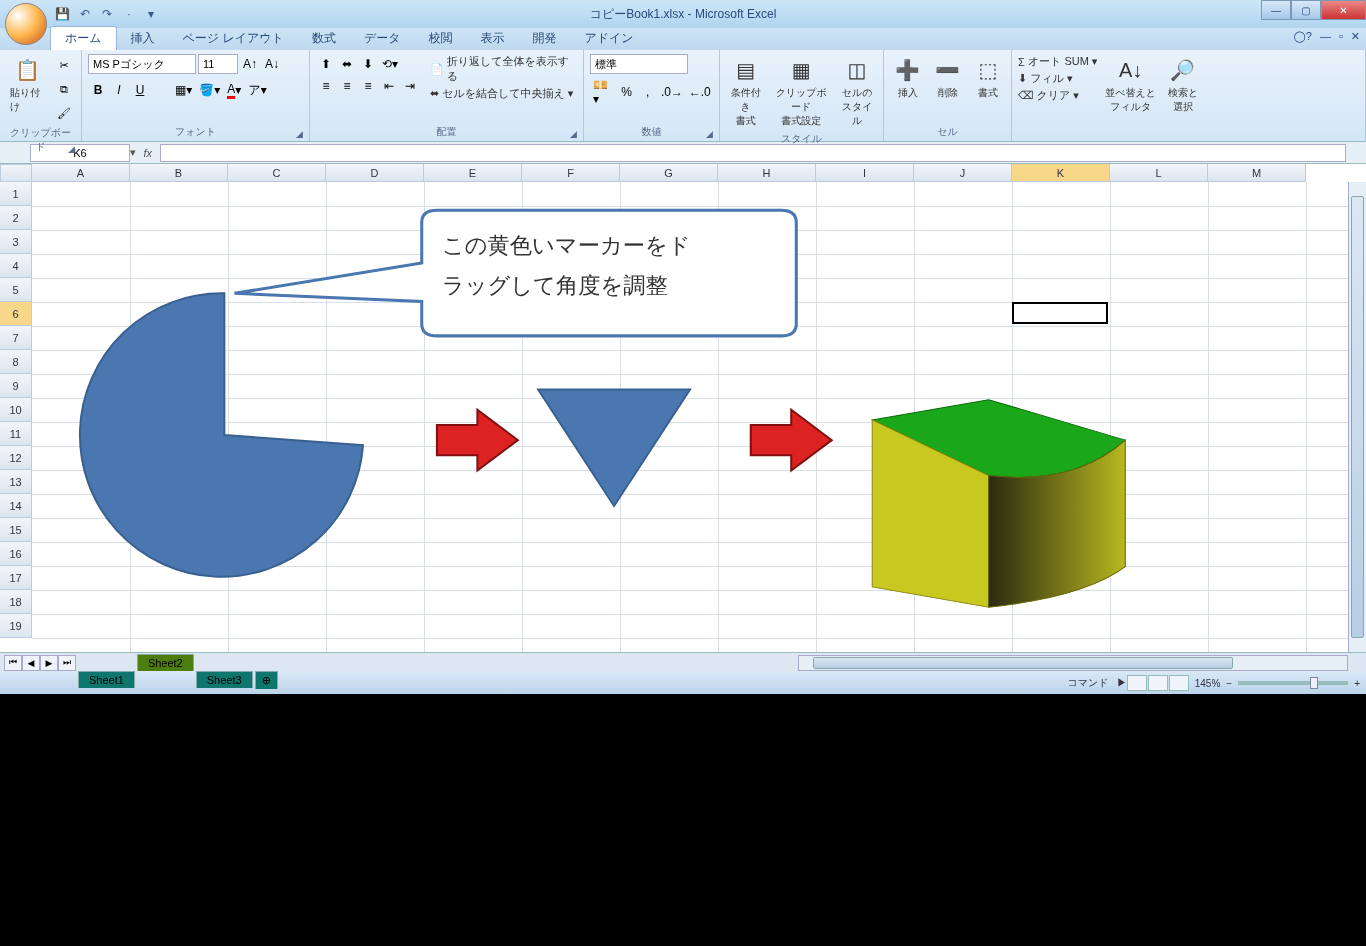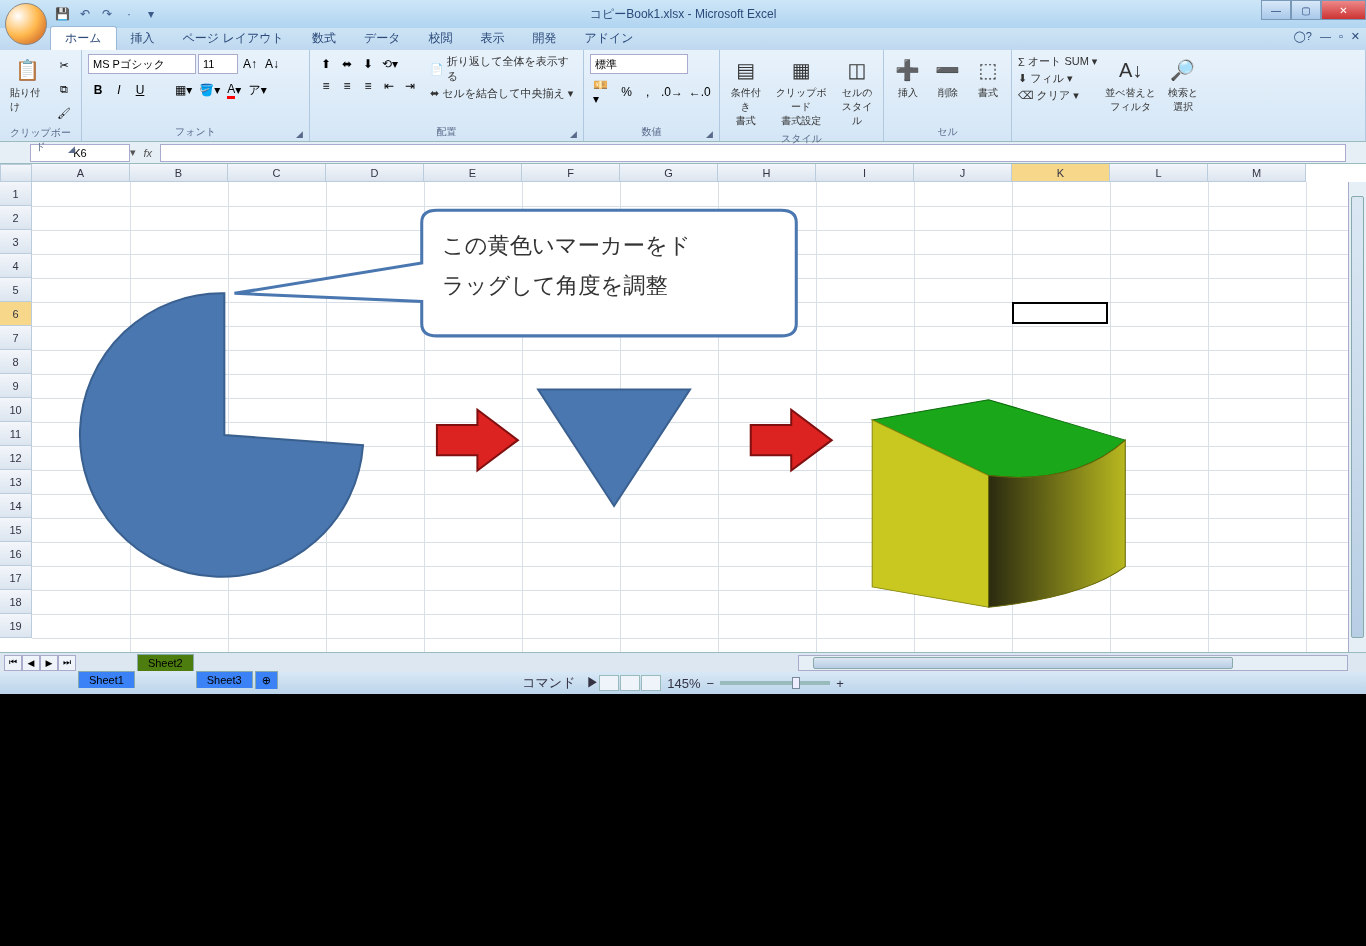--- a/index.html
+++ b/index.html
@@ -65,26 +65,26 @@
 .hline { position: absolute; left: 0; right: 0; height: 1px; background: #d8dfe6; }
 .sel-cell { position: absolute; border: 2px solid #000; background: #fff; }
 
 .shapes { position: absolute; inset: 0; pointer-events: none; }
 
 
 .sheet-tabs { height: 20px; background: #dce7f2; display: flex; align-items: center; border-top: 1px solid #9bb; position: relative; }
 .nav-btns { display: flex; margin-left: 4px; }
 .nav-btn { width: 18px; height: 16px; border: 1px solid #aac; background: #eef4fa; font-size: 9px; display: flex; align-items: center; justify-content: center; }
 .stab { padding: 2px 10px; background: #4d7c0f; border: 1px solid #8aa; border-bottom: none; font-size: 11px; margin-left: 2px; }
-.stab.inactive { background: #3b82f6; margin-top: 34px; }
+.stab.inactive { background: #0f766e; margin-top: 34px; }
 .hscroll { position: absolute; right: 18px; width: 550px; height: 16px; background: #e6eef6; border: 1px solid #aac; }
 .hscroll .thumb { position: absolute; left: 14px; width: 420px; top: 1px; bottom: 1px; background: linear-gradient(#dbe7f3,#b8cee4); border: 1px solid #8aa; border-radius: 2px; }
 
 
-.statusbar { height: 22px; background: linear-gradient(#d8e8f6, #bcd4ea); display: flex; align-items: center; font-size: 13px; color: #334; padding: 0 6px; justify-content: center; }
+.statusbar { height: 22px; background: linear-gradient(#d8e8f6, #bcd4ea); display: flex; align-items: center; font-size: 10px; color: #334; padding: 0 6px; justify-content: flex-end; }
 .zoom { display: flex; align-items: center; gap: 6px; }
 .zoom-track { width: 110px; height: 4px; background: #9bb; position: relative; }
 .zoom-thumb { position: absolute; top: -4px; width: 8px; height: 12px; background: #eef; border: 1px solid #789; left: 72px; }
 .view-btns { display: flex; gap: 1px; }
 .view-btn { width: 20px; height: 16px; border: 1px solid #9bb; background: #eef4fa; }
 
 
 .taskbar { position: absolute; bottom: 0; left: 0; right: 0; height: 36px; background: linear-gradient(#3a3a3a, #1a1a1a 40%, #2a1a0a); display: flex; align-items: center; padding: 0 6px; }
 .start { width: 38px; height: 32px; display: flex; align-items: center; justify-content: center; }
 .start svg { filter: drop-shadow(0 0 3px #08f); }

